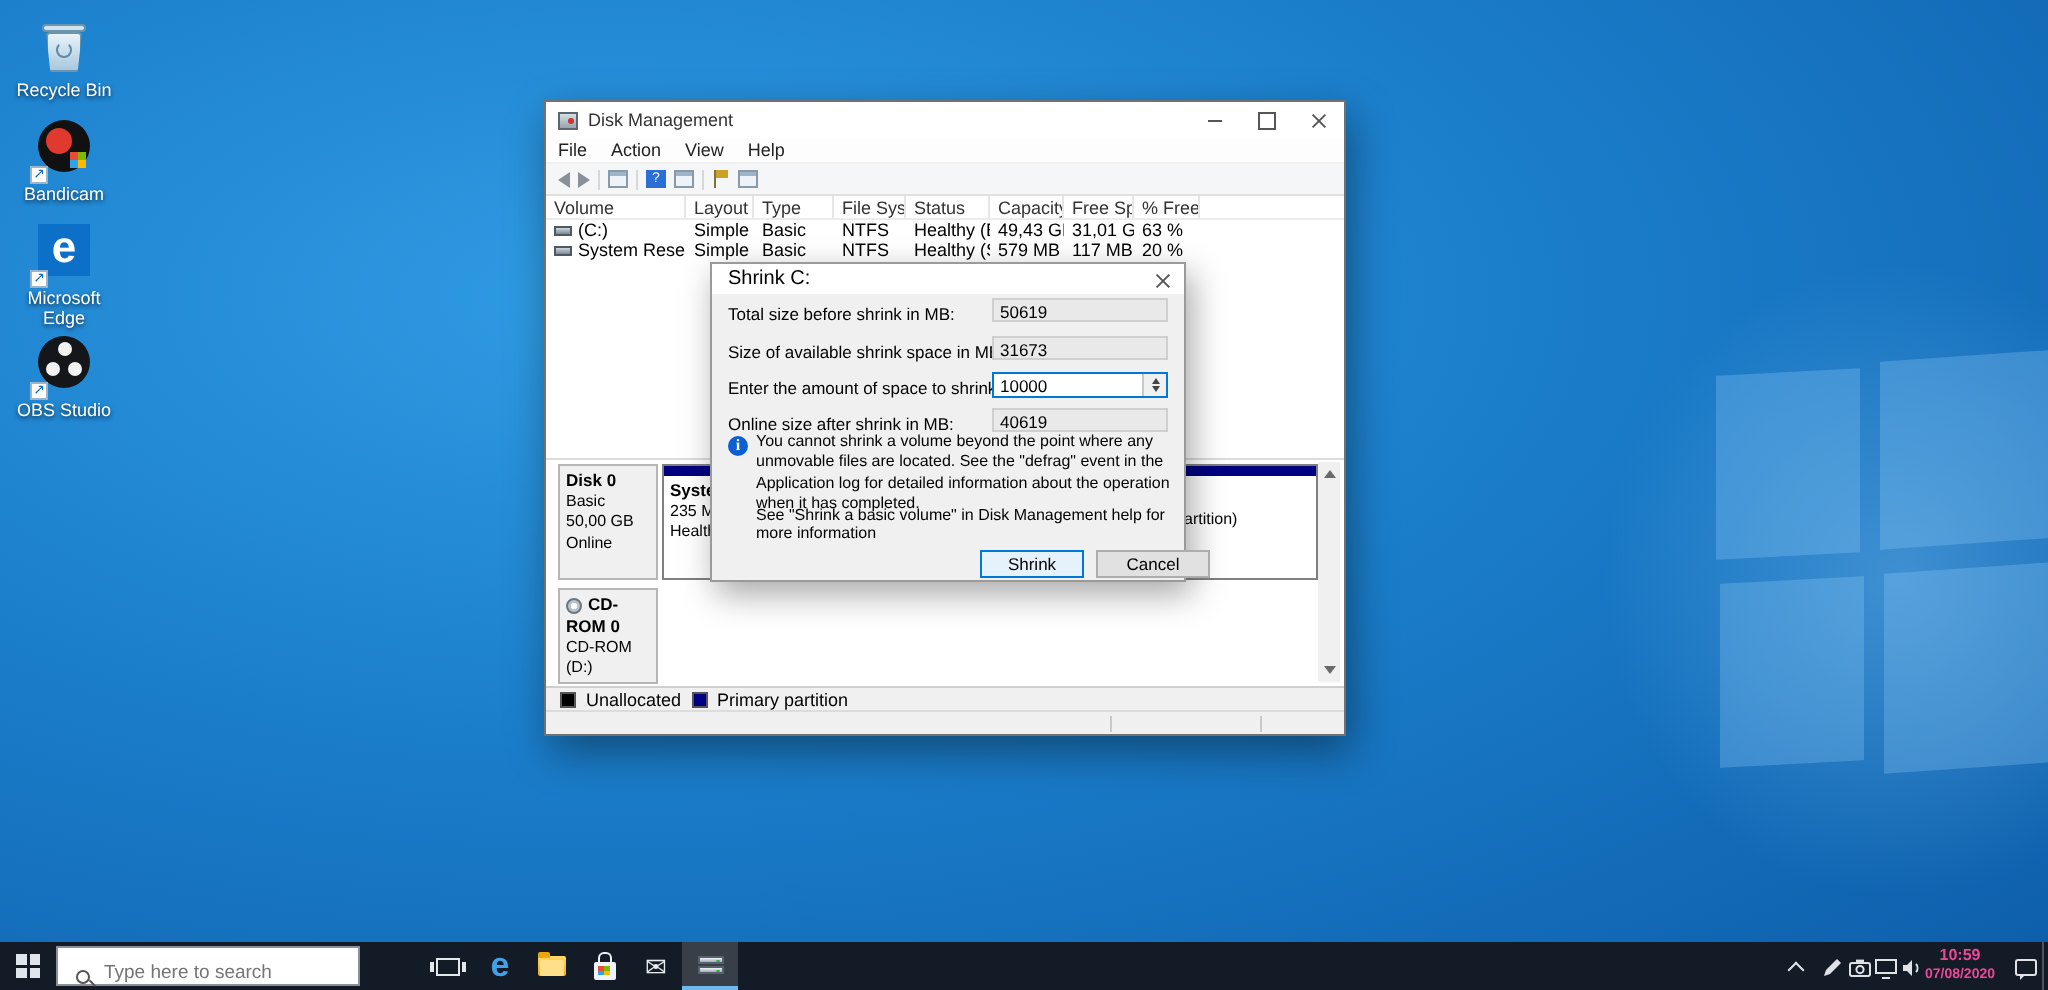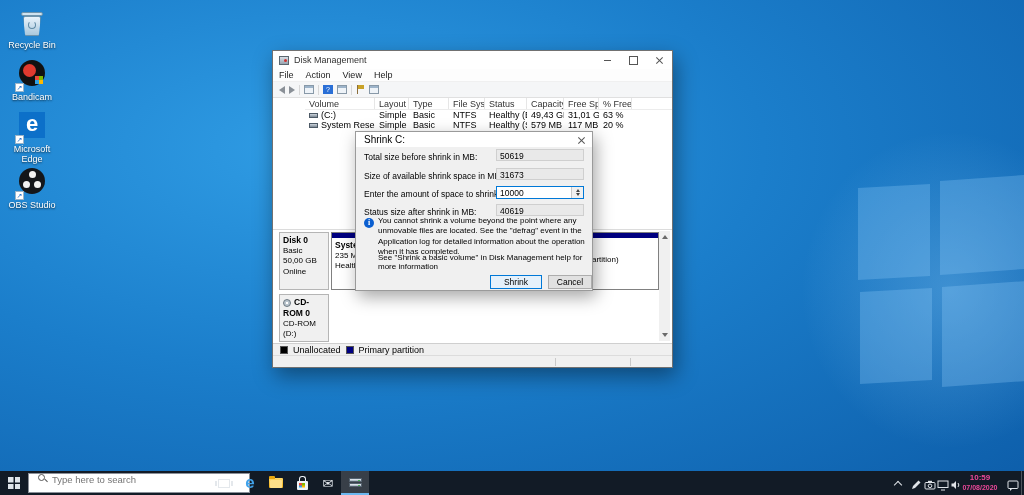--- a/index.html
+++ b/index.html
@@ -70,21 +70,21 @@
   .tb-box { width:10px; height:9px; border:1px solid #8899a8; background:#eef3f8; position:relative; }
   .tb-box::before { content:""; position:absolute; left:0; top:0; right:0; height:2px; background:#9db4ca; }
   .tb-help { width:10px; height:9px; background:#2a6fd6; color:#fff; font-size:7px; line-height:9px; text-align:center; }
   .tb-help::after { content:"?"; }
   .tb-flag { width:9px; height:9px; position:relative; }
   .tb-flag::before { content:""; position:absolute; left:1px; top:0; width:1px; height:9px; background:#8a6d3b; }
   .tb-flag::after { content:""; position:absolute; left:2px; top:0; width:6px; height:4px; background:#c9a227; }
 
   
   .vtable { position:absolute; left:0; top:47px; right:0; height:131px; background:#fff; }
-  .vrow { display:flex; height:10px; align-items:center; white-space:nowrap; overflow:hidden;margin-left:32px; }
+  .vrow { display:flex; height:10px; align-items:center; white-space:nowrap; overflow:hidden; }
   .vhead { height:12px; border-bottom:1px solid #ececec; color:#333; }
   .vhead .cell { border-right:1px solid #e6e6e6; height:100%; display:flex; align-items:center; }
   .cell { padding-left:4px; overflow:hidden; flex:none; }
   .c1{width:70px;} .c2{width:34px;} .c3{width:40px;} .c4{width:36px;}
   .c5{width:42px;} .c6{width:37px;} .c7{width:35px;} .c8{width:33px;}
   .drive-ic { display:inline-block; width:9px; height:5px; margin-right:3px;
     background:linear-gradient(#cdd5dd,#7d8995); border:1px solid #4d5a66; vertical-align:middle; }
 
   
   .graph { position:absolute; left:0; top:178px; right:0; height:114px; background:#fff; border-top:1px solid #dcdcdc; }
@@ -122,32 +122,32 @@
     border-left:2.5px solid transparent; border-right:2.5px solid transparent; border-bottom:3px solid #444; }
   .spin::after { content:""; position:absolute; left:3.5px; bottom:2px; width:0; height:0;
     border-left:2.5px solid transparent; border-right:2.5px solid transparent; border-top:3px solid #444; }
   .info-ic { position:absolute; left:8px; top:86px; width:10px; height:10px; border-radius:50%;
              background:#0b5fd0; color:#fff; font-size:8px; font-weight:bold; text-align:center; line-height:10px; }
   .info-ic::after { content:"i"; font-family:"Liberation Serif",serif; }
   .warn-text { position:absolute; left:22px; right:6px; top:84px; font-size:8px; line-height:1.3; }
   .help-line { position:absolute; left:22px; right:6px; top:121px; font-size:8px; }
   .btn { position:absolute; top:143px; height:14px; font-size:8.5px; display:flex; align-items:center; justify-content:center; }
   .btn-shrink { left:134px; width:52px; background:#e5f1fb; border:1px solid #0078d7; }
-  .btn-cancel { left:192px; width:44px; background:#e1e1e1; border:1px solid #adadad; }
+  .btn-cancel { left:192px; width:57px; background:#e1e1e1; border:1px solid #adadad; }
 
   
   .taskbar { position:absolute; left:0; top:471px; width:1024px; height:24px; background:#121b26; z-index:20; }
   .start { position:absolute; left:8px; top:6px; width:12px; height:12px;
     background:
       linear-gradient(#dfe5ea,#dfe5ea) 0 0/5.5px 5.5px no-repeat,
       linear-gradient(#dfe5ea,#dfe5ea) 6.5px 0/5.5px 5.5px no-repeat,
       linear-gradient(#dfe5ea,#dfe5ea) 0 6.5px/5.5px 5.5px no-repeat,
       linear-gradient(#dfe5ea,#dfe5ea) 6.5px 6.5px/5.5px 5.5px no-repeat; }
-  .searchbox { position:absolute; left:28px; top:2px; width:222px; height:20px; background:#fff;
-    border:1px solid #8a8f98; display:flex; align-items:flex-start; gap:7px; padding-left:9px; }
+  .searchbox { position:absolute; left:28px; top:2px; width:152px; height:20px; background:#fff;
+    border:1px solid #8a8f98; display:flex; align-items:flex-end; gap:7px; padding-left:9px; }
   .mag { width:7px; height:7px; border:1.4px solid #555; border-radius:50%; position:relative; flex:none; }
   .mag::after { content:""; position:absolute; width:4px; height:1.4px; background:#555;
     transform:rotate(45deg); right:-3.5px; bottom:-1px; }
   .searchbox input { border:none; outline:none; font-size:9.5px; color:#444; width:130px;
     font-family:"Liberation Sans",sans-serif; background:transparent; }
   .tb-cell { position:absolute; top:0; height:24px; width:26px; display:flex; align-items:center; justify-content:center; }
   .active-app { background:rgba(255,255,255,.16); border-bottom:2px solid #6cb8f0; width:28px; }
   .tview { width:12px; height:9px; border:1px solid #e4e8ec; position:relative; }
   .tview::before { content:""; position:absolute; left:-4px; top:1.5px; width:2px; height:5px; background:#e4e8ec; }
   .tview::after { content:""; position:absolute; right:-4px; top:1.5px; width:2px; height:5px; background:#e4e8ec; }
@@ -336,21 +336,21 @@
 
   <div class="dlg-label" style="top:39px">Size of available shrink space in MB:</div>
   <div class="dlg-val" style="top:36px">31673</div>
 
   <div class="dlg-label" style="top:57px">Enter the amount of space to shrink in MB:</div>
   <div class="dlg-edit" style="top:54px">
     <span>10000</span>
     <span class="spin"></span>
   </div>
 
-  <div class="dlg-label" style="top:75px">Status size after shrink in MB:</div>
+  <div class="dlg-label" style="top:75px">Online size after shrink in MB:</div>
   <div class="dlg-val" style="top:72px">40619</div>
 
   <div class="info-ic"></div>
   <div class="warn-text">You cannot shrink a volume beyond the point where any unmovable files are located. See the "defrag" event in the Application log for detailed information about the operation when it has completed.</div>
   <div class="help-line">See "Shrink a basic volume" in Disk Management help for more information</div>
 
   <div class="btn btn-shrink">Shrink</div>
   <div class="btn btn-cancel">Cancel</div>
 </div>
 

